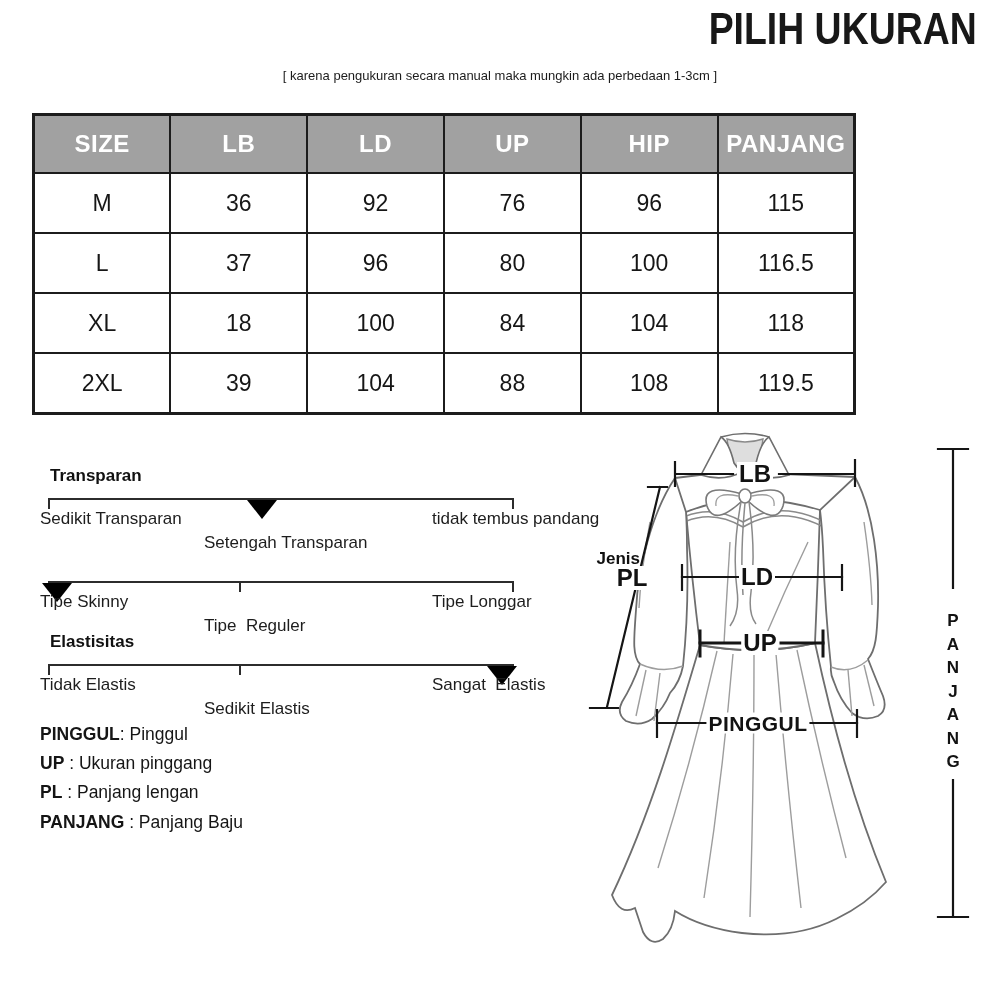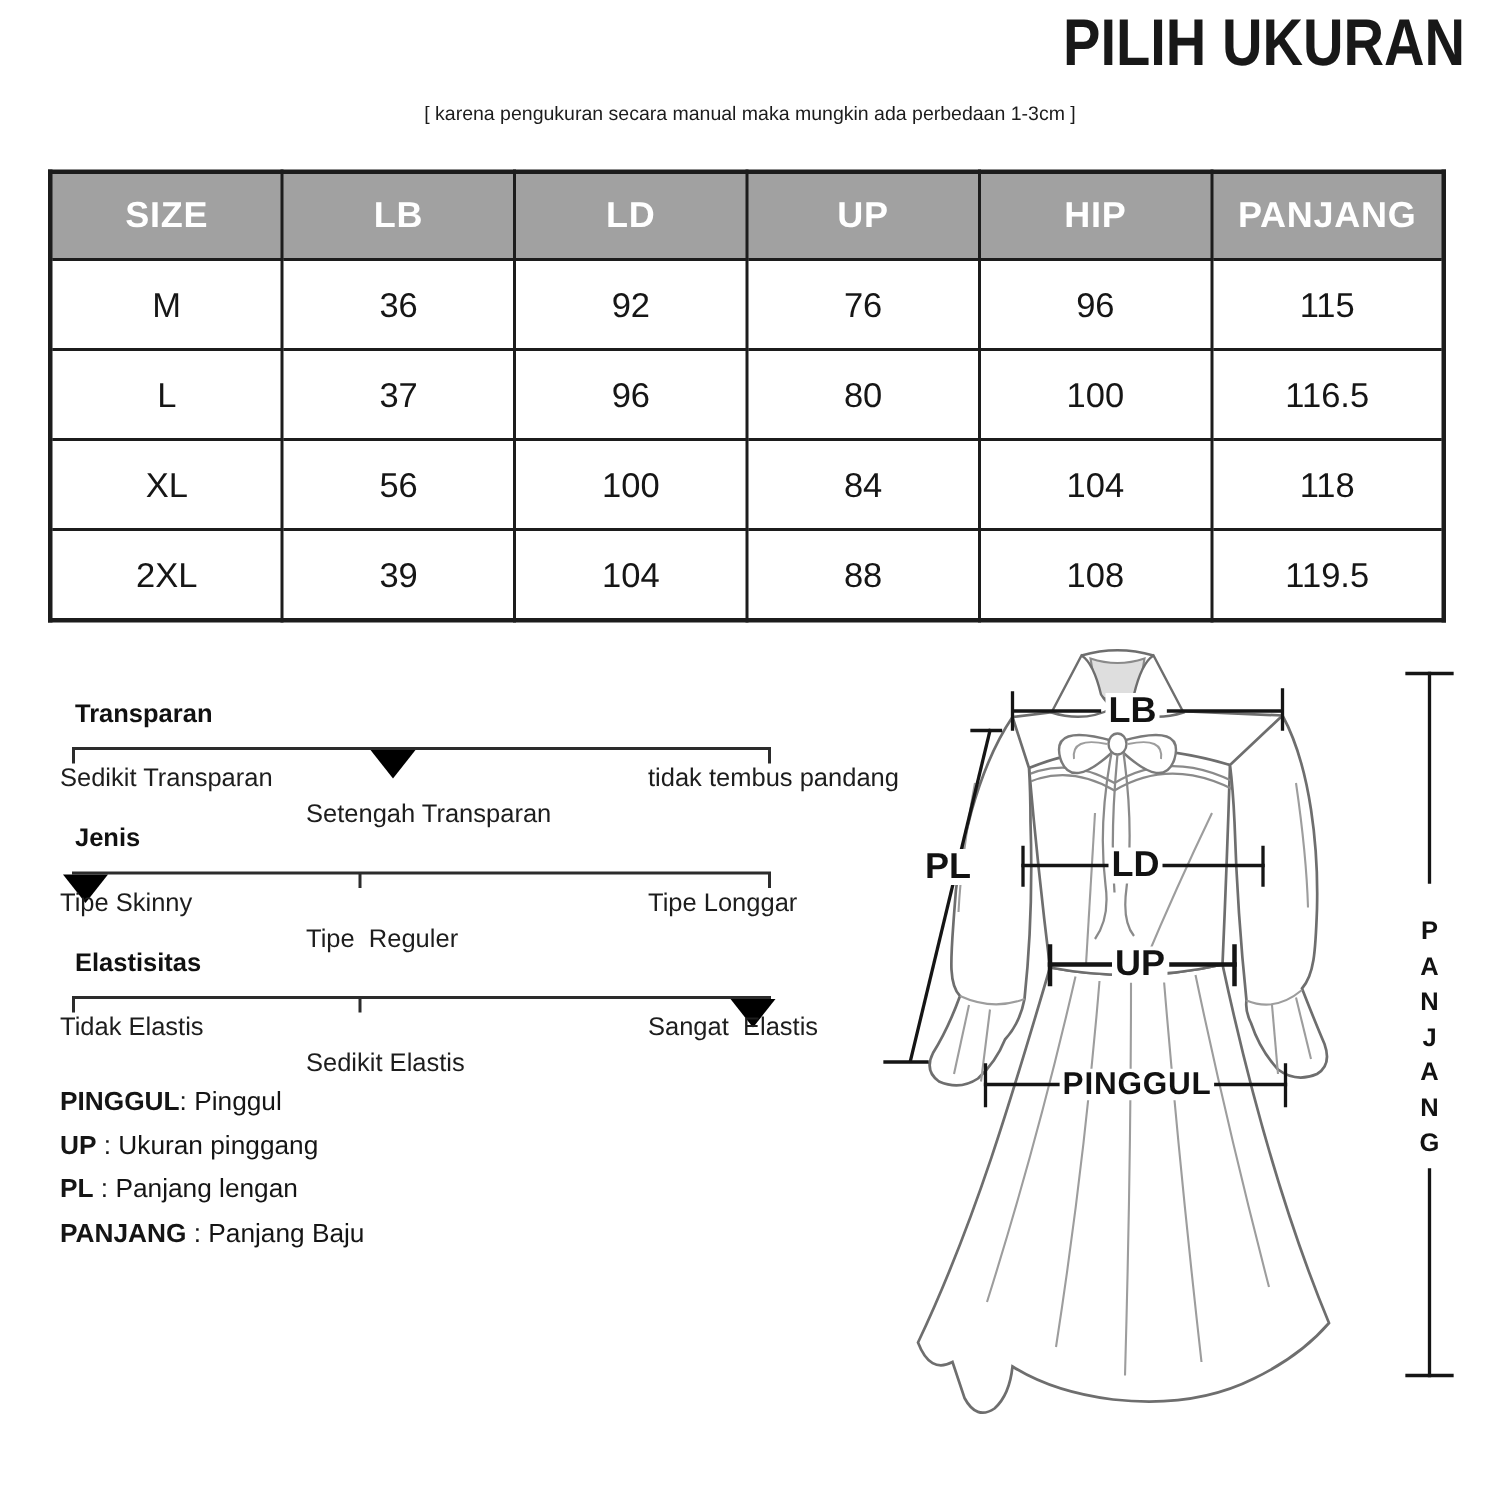--- a/index.html
+++ b/index.html
@@ -7,21 +7,21 @@
         font-family:"Liberation Sans", sans-serif;color:#111;}
 
   
   .title{position:absolute;top:4px;left:0;width:100%;text-align:right;}
   .title span{display:inline-block;font-size:44px;font-weight:bold;letter-spacing:0;
               transform:scaleX(.85);transform-origin:center;color:#181818;}
   .subtitle{position:absolute;top:68px;left:0;width:100%;text-align:center;
             font-size:13px;color:#1c1c1c;}
 
   
-  table.size{position:absolute;left:32px;top:113px;width:932px;border-collapse:collapse;
+  table.size{position:absolute;left:32px;top:113px;width:824px;border-collapse:collapse;
              table-layout:fixed;}
   table.size th{background:var(--table-header-bg,#a1a1a1);color:var(--table-header-text,#fff);
                 font-size:24px;font-weight:bold;height:54px;letter-spacing:.5px;}
   table.size td{height:56px;font-size:23px;text-align:center;color:#161616;background:#fff;}
   table.size th,table.size td{border:2px solid var(--table-border,#1c1c1c);}
   table.size{border:3px solid var(--table-border,#1c1c1c);}
 
   
   .scale{position:absolute;left:40px;width:600px;}
   .scale .name{margin-left:10px;font-size:17px;font-weight:bold;color:#111;margin-top:16px;}
@@ -31,21 +31,21 @@
   .scale .tri{position:absolute;top:2px;width:0;height:0;transform:translateX(-50%);
               border-left:15px solid transparent;border-right:15px solid transparent;
               border-top:19px solid var(--marker,#000);}
   .scale .opts{position:relative;height:22px;margin-top:9px;font-size:17px;color:#1d1d1d;}
   .scale .opts span{position:absolute;top:0;white-space:pre;}
   .o1{left:0;} .o2{left:164px;margin-top:24px;} .o3{left:392px;}
   
   .s0 .t-a{left:0;} .s0 .t-b{left:464px;} .s0 .tri{left:46%;}
   .s1 .t-a{left:191px;} .s1 .t-b{left:464px;} .s1 .tri{left:2%;}
   .s2 .t-a{left:0;} .s2 .t-b{left:191px;} .s2 .tri{left:97.5%;}
-  .y0{top:450px;} .y1{top:533px;} .y2{top:616px;}
+  .y0{top:450px;} .y1{top:533px;text-align:right;} .y2{top:616px;}
 
   
   .legend{position:absolute;left:40px;top:720px;font-size:17.5px;line-height:29.2px;color:#151515;}
   .legend b{font-weight:bold;}
   .legend span{white-space:pre;}
 
   
   .diagram{position:absolute;left:580px;top:430px;width:400px;height:540px;}
   .diagram svg{position:absolute;left:0;top:0;}
   .mlabel{position:absolute;transform:translate(-50%,-50%);background:#fff;
@@ -91,21 +91,21 @@
       <tr>
         <td>L</td>
         <td>37</td>
         <td>96</td>
         <td>80</td>
         <td>100</td>
         <td>116.5</td>
       </tr>
       <tr>
         <td>XL</td>
-        <td>56</td>
+        <td>18</td>
         <td>100</td>
         <td>84</td>
         <td>104</td>
         <td>118</td>
       </tr>
       <tr>
         <td>2XL</td>
         <td>39</td>
         <td>104</td>
         <td>88</td>

